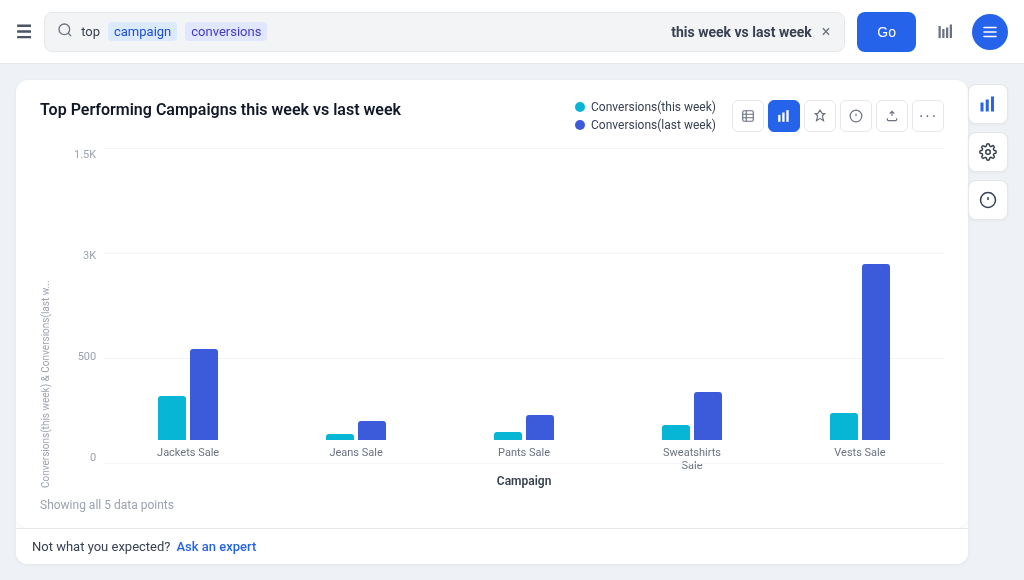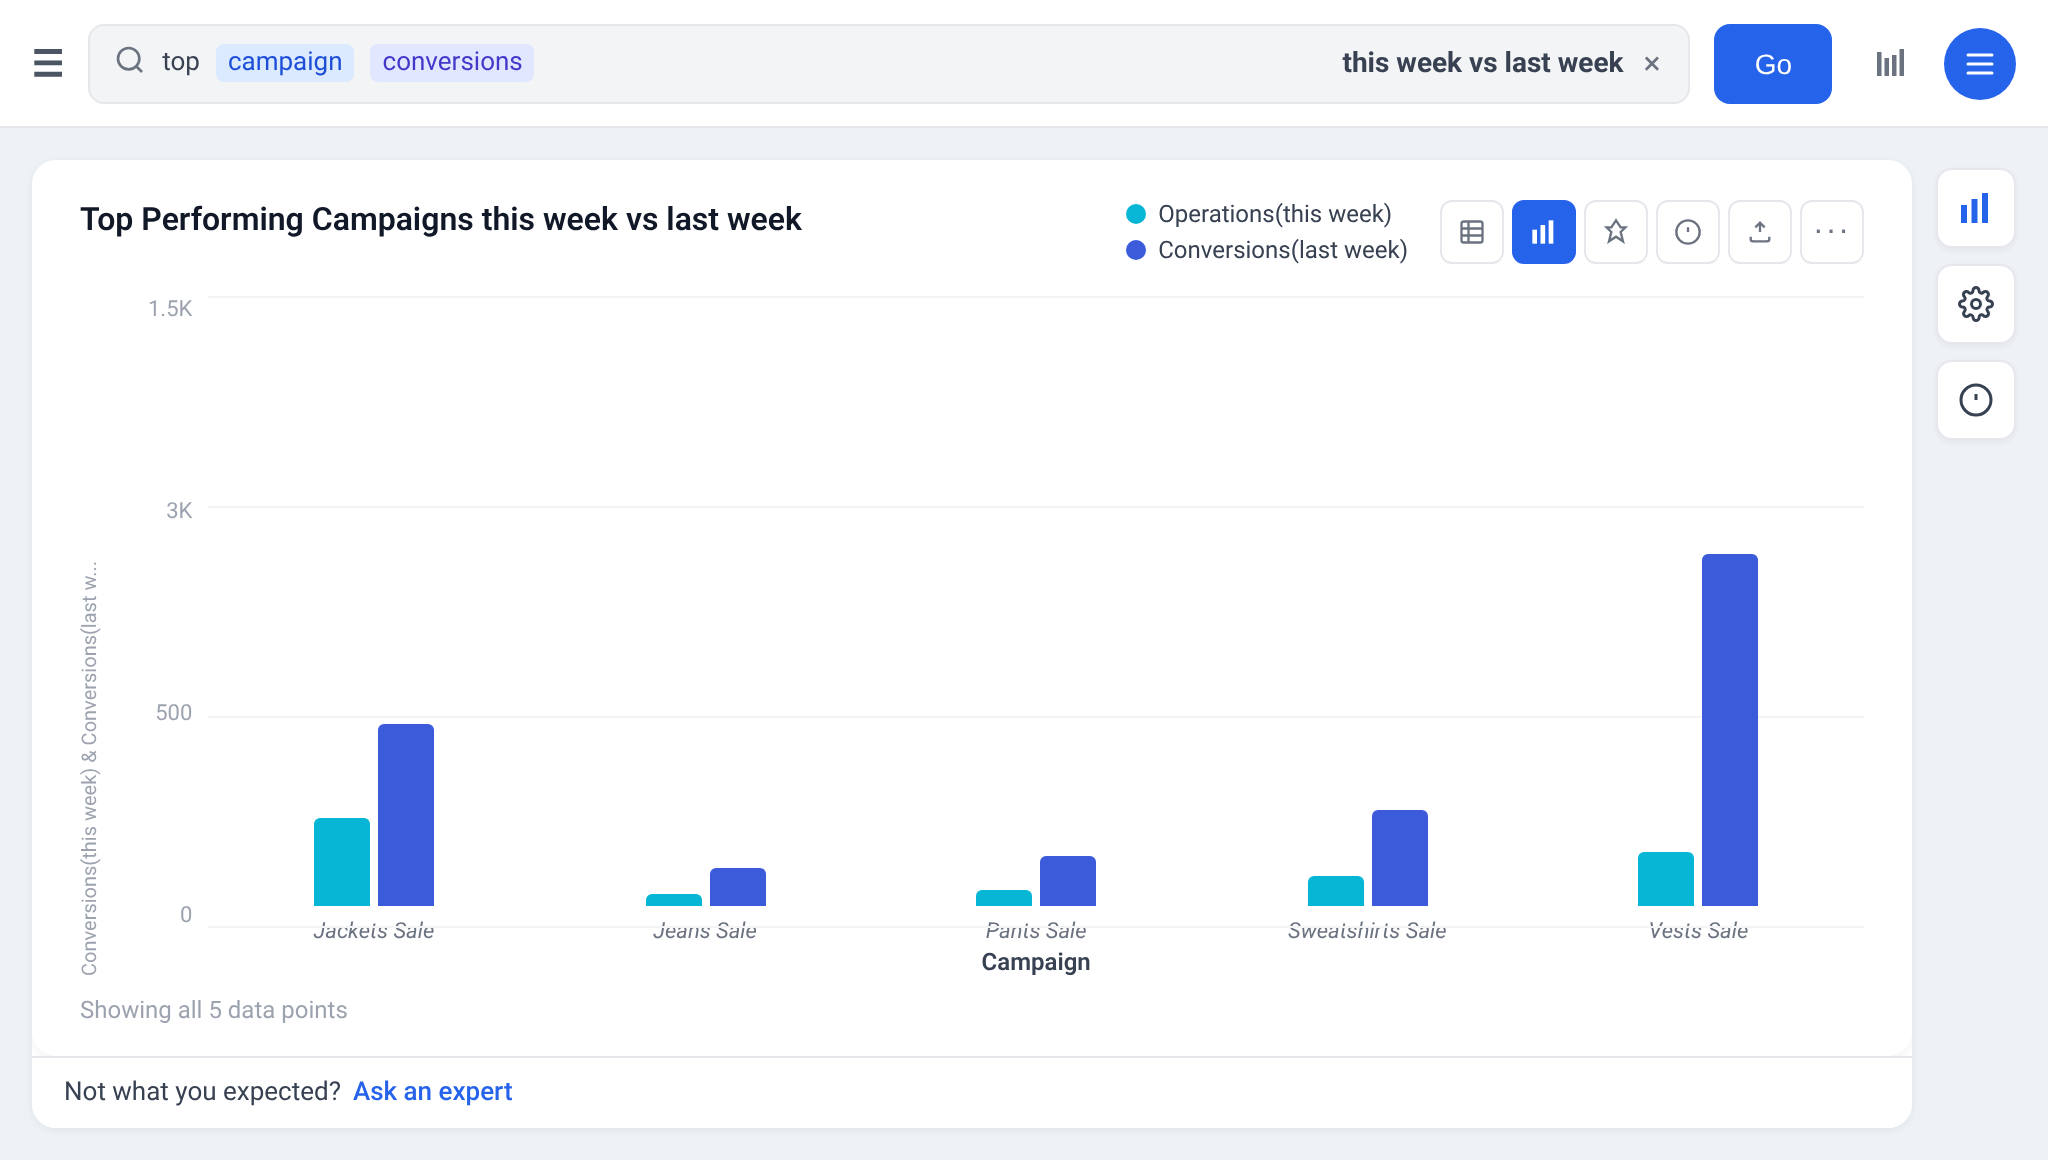--- a/index.html
+++ b/index.html
@@ -121,21 +121,20 @@
       justify-content: center;
       font-size: 18px;
       cursor: pointer;
     }
 
     
     .main {
       display: flex;
       flex: 1;
       padding: 16px;
-      gap: 12px;
     }
 
     
     .chart-card {
       flex: 1;
       background: #fff;
       border-radius: 12px;
       padding: 20px 24px 16px 24px;
       display: flex;
       flex-direction: column;
@@ -290,21 +289,20 @@
       display: flex;
       justify-content: space-around;
       padding-top: 6px;
       padding-left: 0;
     }
     .x-label {
       font-size: 11px;
       color: #6b7280;
       text-align: center;
       width: 80px;
-      font-style: italic;
     }
 
     .x-axis-title {
       text-align: center;
       font-size: 12px;
       font-weight: 600;
       color: #374151;
       margin-top: 2px;
     }
 
@@ -409,21 +407,21 @@
   <div class="chart-and-footer">
     <div class="chart-card">
 
       <div class="chart-header">
         <span class="chart-title">Top Performing Campaigns this week vs last week</span>
         <div style="display:flex;align-items:flex-start;gap:16px;">
 
           <div class="legend">
             <div class="legend-item">
               <div class="legend-dot" style="background:#06b6d4;"></div>
-              <span>Operations(this week)</span>
+              <span>Conversions(this week)</span>
             </div>
             <div class="legend-item">
               <div class="legend-dot" style="background:#3b5bdb;"></div>
               <span>Conversions(last week)</span>
             </div>
           </div>
 
           <div class="chart-toolbar">
             <button class="chart-tool-btn" title="Table">
               <svg width="14" height="14" viewBox="0 0 24 24" fill="none" stroke="currentColor" stroke-width="2">

